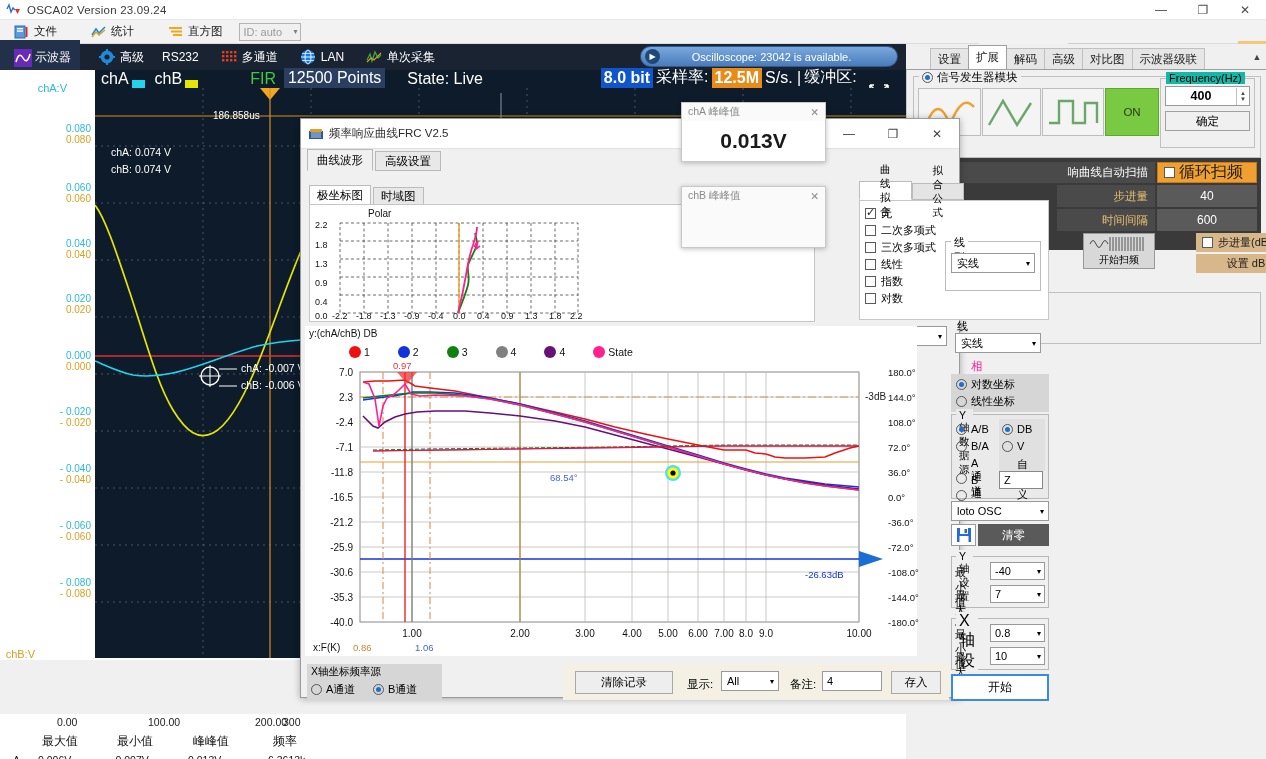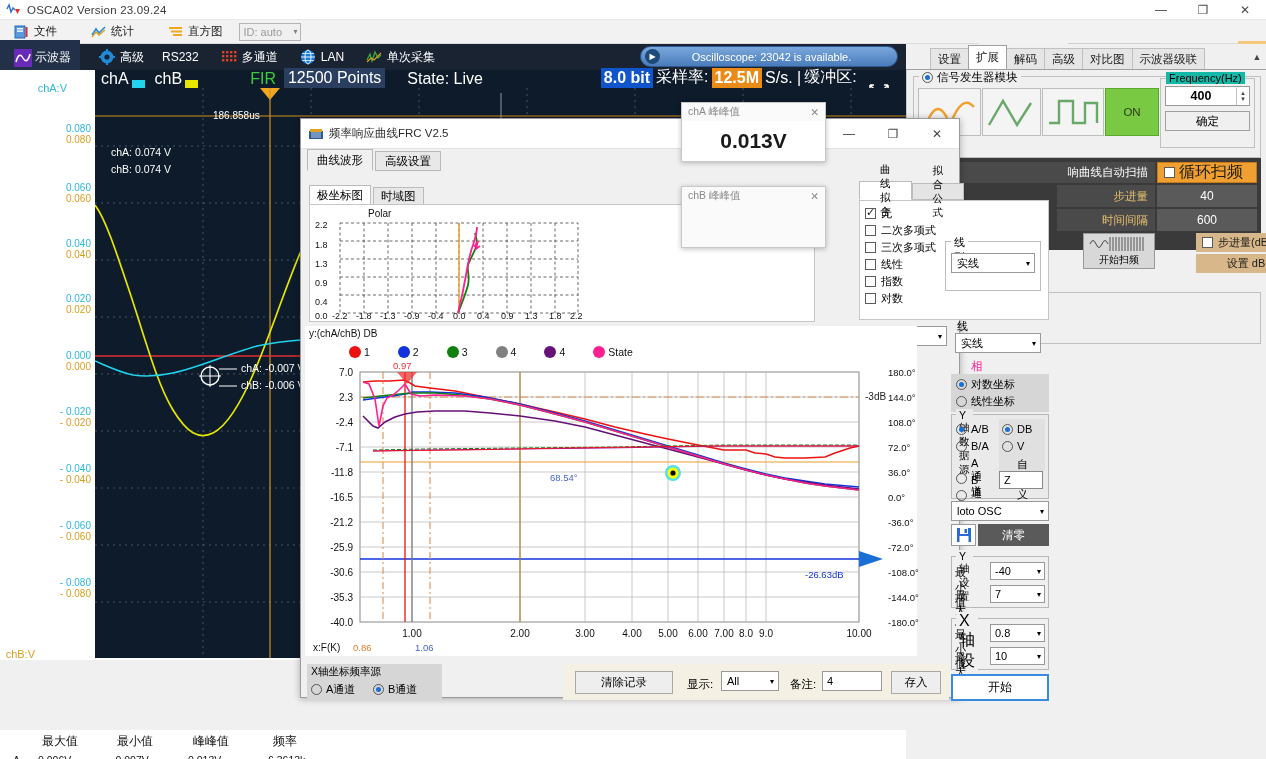--- a/index.html
+++ b/index.html
@@ -446,20 +446,26 @@
         <line x1="124" y1="298" x2="142" y2="298" stroke="#ffffff" stroke-width="1"></line>
       </svg>
 
       <span style="position:absolute;top:22px;left:118px;color:#ffffff;font-size:10px;">186.858us</span>
       <span style="position:absolute;top:58px;left:16px;color:#ffffff;font-size:10.5px;">chA: 0.074 V</span>
       <span style="position:absolute;top:75px;left:16px;color:#ffffff;font-size:10.5px;">chB: 0.074 V</span>
       <span style="position:absolute;top:274px;left:146px;color:#ffffff;font-size:10.5px;">chA: -0.007 V</span>
       <span style="position:absolute;top:291px;left:146px;color:#ffffff;font-size:10.5px;">chB: -0.006 V</span>
     </div>
 
+    <div class="xlabels">
+      <span style="left:57px;top:2px;">0.00</span>
+      <span style="left:148px;top:2px;">100.00</span>
+      <span style="left:255px;top:2px;">200.00</span>
+      <span style="left:283px;top:2px;">300</span>
+    </div>
 
     <div class="meastable">
       <div class="meashdr">
         <span style="left:42px;top:3px;">最大值</span>
         <span style="left:117px;top:3px;">最小值</span>
         <span style="left:193px;top:3px;">峰峰值</span>
         <span style="left:273px;top:3px;">频率</span>
       </div>
       <div class="measrow rA">
         <span style="left:13px;top:2px;">A</span>

